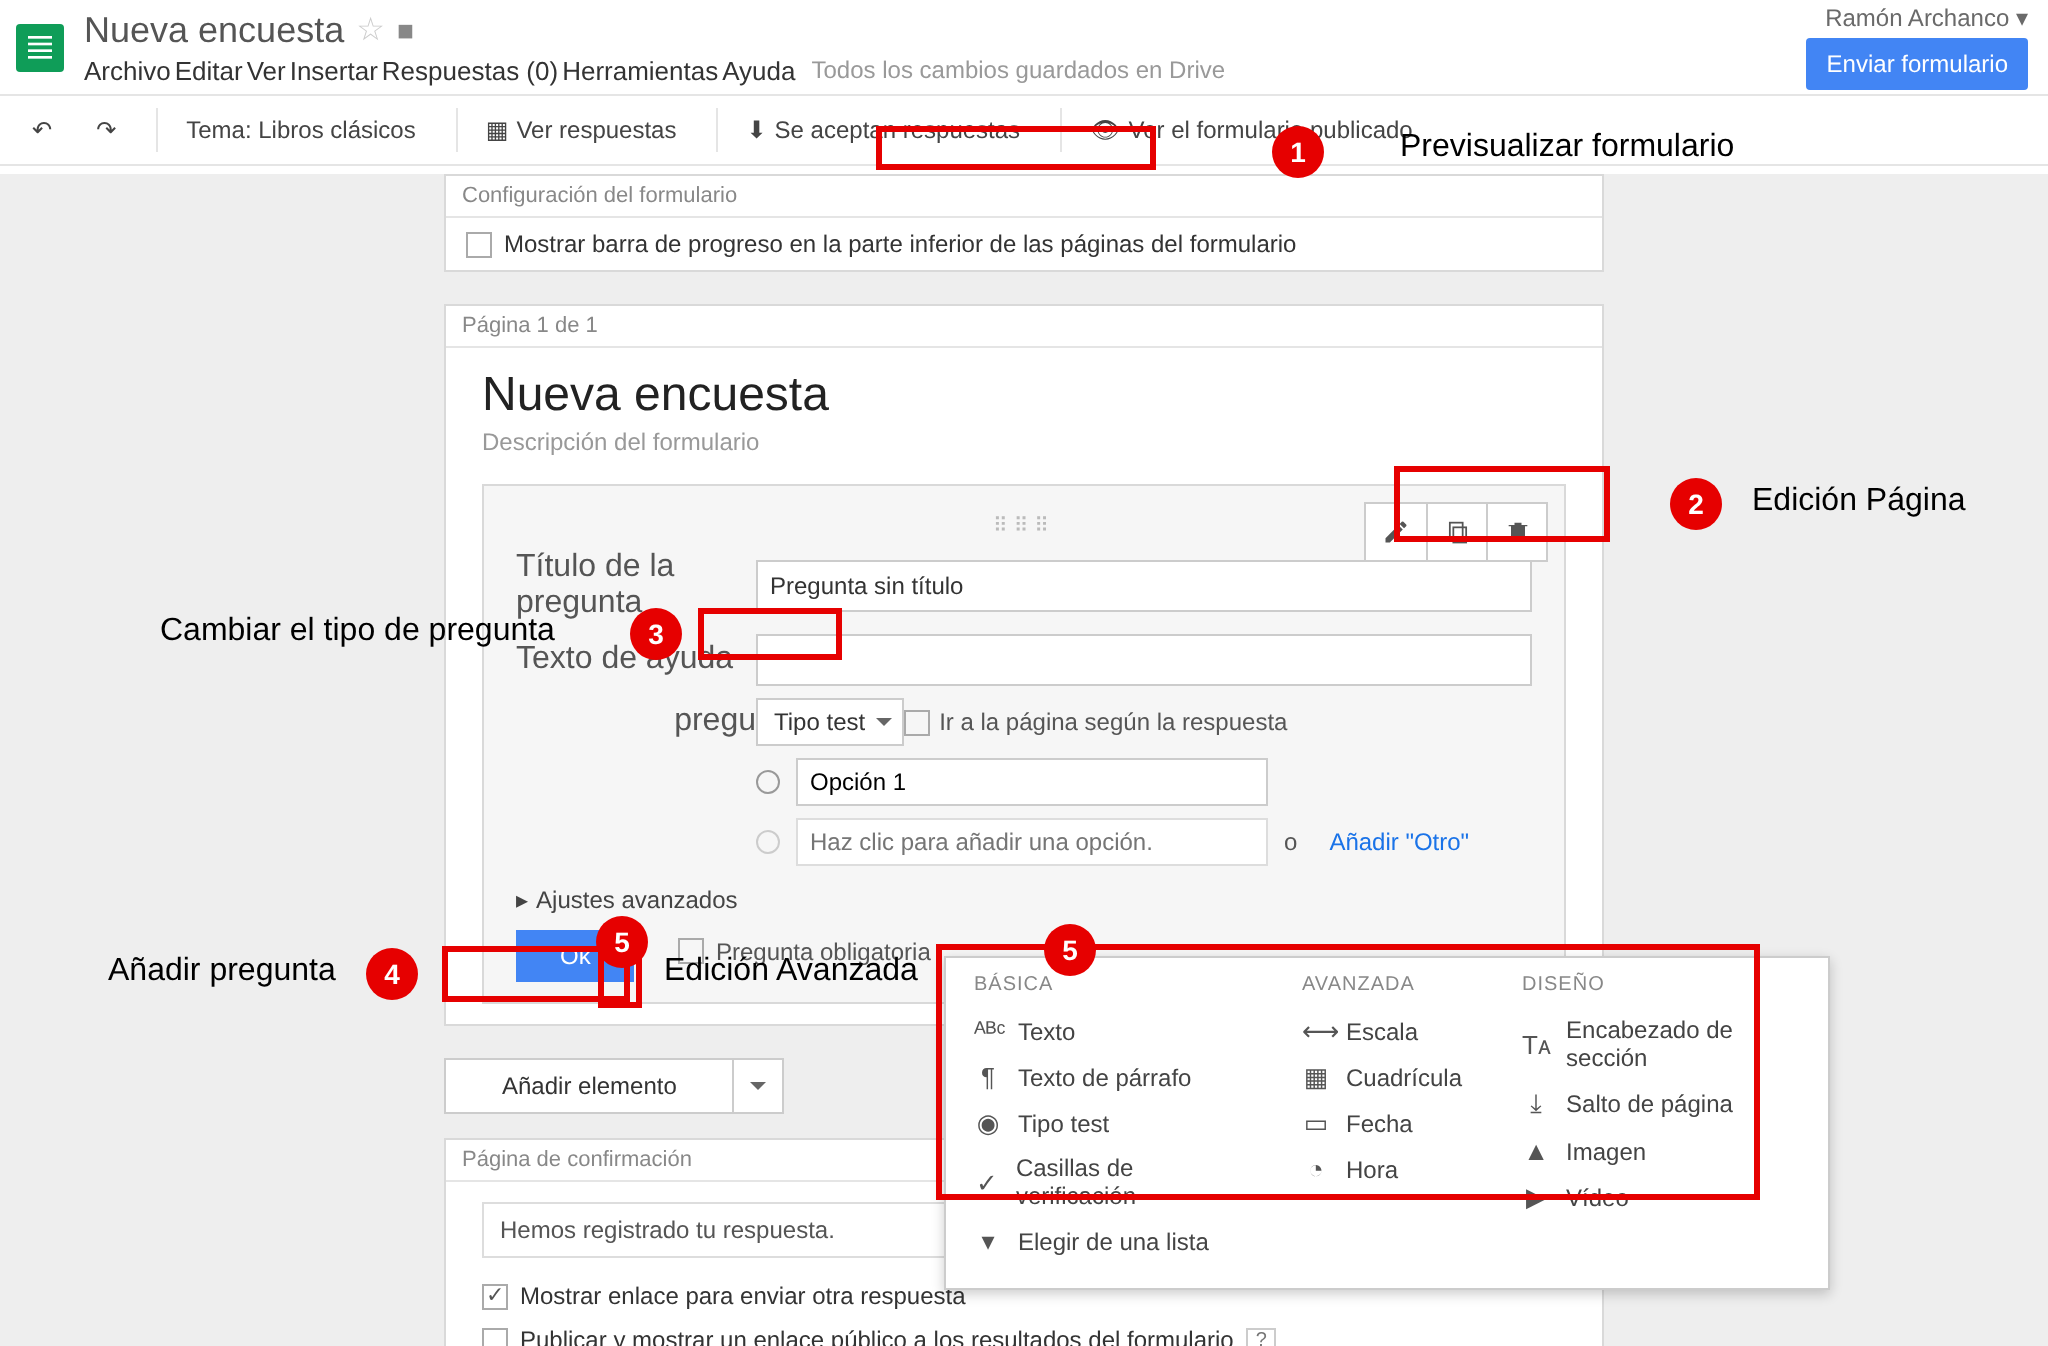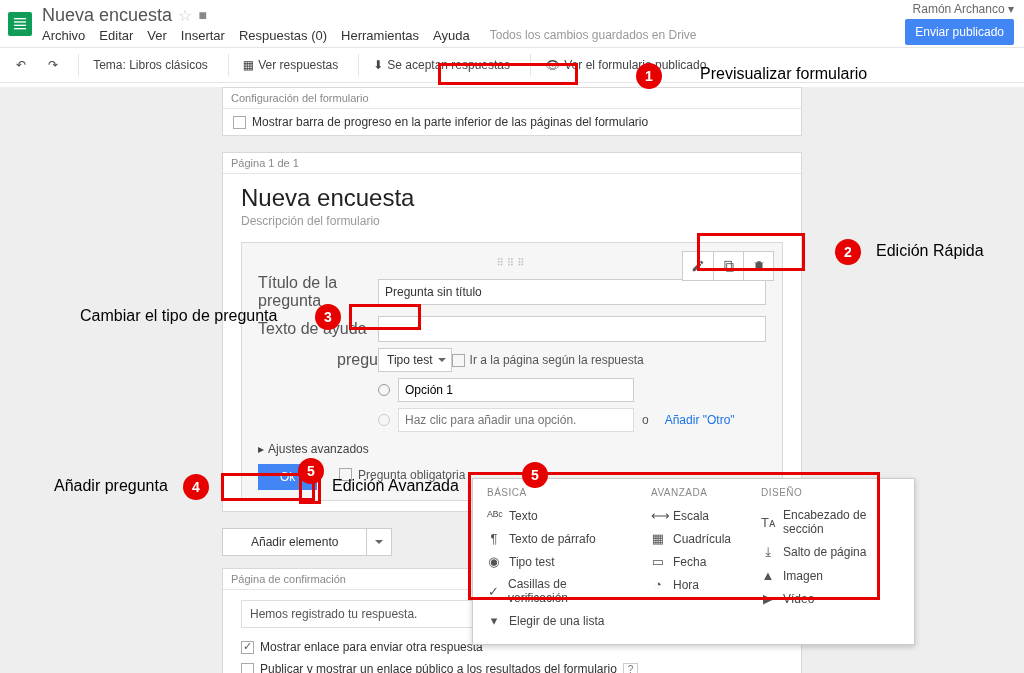--- a/index.html
+++ b/index.html
@@ -3,21 +3,21 @@
 <meta charset="utf-8">
 <style>
   * { box-sizing: border-box; margin: 0; padding: 0; }
   body { font-family: Arial, sans-serif; font-size: 13px; color: #333; background: #fff; width: 1024px; height: 673px; position: relative; overflow: hidden; }
   .header { display: flex; align-items: center; padding: 4px 8px; border-bottom: 1px solid #e5e5e5; background:#fff; position: relative; height: 48px;}
   .logo { width: 24px; height: 24px; background: #0f9d58; color: #fff; display:flex; align-items:center; justify-content:center; border-radius:2px; margin-right:10px;}
   .title-wrap { display:flex; flex-direction:column; }
   .doc-title { font-size:18px; color:#555; display:flex; align-items:center; gap:6px;}
   .star { color:#ccc; font-size:16px; }
   .folder { color:#888; font-size:14px; }
-  .menus { display:flex; gap:14px; font-size:13px; color:#333; margin-top:2px;}
+  .menus { display:flex; gap:2px; font-size:13px; color:#333; margin-top:2px;}
   .menus span { cursor:pointer; }
   .save-status { color:#999; font-size:12px; margin-left:6px;}
   .user-area { position:absolute; right:10px; top:2px; text-align:right; }
   .user-name { color:#6a6a6a; font-size:12px; }
   .send-btn { background:#4285f4; color:#fff; border:none; padding:6px 10px; font-size:12px; border-radius:2px; margin-top:3px; cursor:pointer;}
   .toolbar { display:flex; align-items:center; gap:6px; padding:6px 8px; border-bottom:1px solid #e5e5e5; background:#fff; font-size:12px; color:#444;}
   .tbtn { padding:4px 8px; display:flex; align-items:center; gap:4px; cursor:pointer;}
   .tbtn.sep { border-left:1px solid #e5e5e5; padding-left:14px; margin-left:6px;}
   .canvas { background:#eee; height:600px; padding:0; position:relative;}
   .panel { background:#fff; border:1px solid #d9d9d9; margin:0 auto 16px auto; width:580px;}
@@ -88,21 +88,21 @@
       <span>Ver</span>
       <span>Insertar</span>
       <span>Respuestas (0)</span>
       <span>Herramientas</span>
       <span>Ayuda</span>
       <span class="save-status">Todos los cambios guardados en Drive</span>
     </div>
   </div>
   <div class="user-area">
     <div class="user-name"><span>Ramón Archanco</span> ▾</div>
-    <button class="send-btn">Enviar publicado</button>
+    <button class="send-btn">Enviar formulario</button>
   </div>
 </div>
 
 <div class="toolbar">
   <div class="tbtn">↶</div>
   <div class="tbtn">↷</div>
   <div class="tbtn sep">Tema: Libros clásicos</div>
   <div class="tbtn sep">
     <span>▦</span>
     <span>Ver respuestas</span>
@@ -296,21 +296,21 @@
         </div>
     </div>
   </div>
 
   <div class="red-box" style="left:438px; top:-24px; width:140px; height:22px;"></div>
   <div class="red-badge" style="left:636px; top:-24px;">1</div>
   <div class="anno-label" style="left:700px; top:-22px;">Previsualizar formulario</div>
 
   <div class="red-box" style="left:697px; top:146px; width:108px; height:38px;"></div>
   <div class="red-badge" style="left:835px; top:152px;">2</div>
-  <div class="anno-label" style="left:876px; top:155px;">Edición Rápida</div>
+  <div class="anno-label" style="left:876px; top:155px;">Edición Página</div>
 
   <div class="red-box" style="left:349px; top:217px; width:72px; height:26px;"></div>
   <div class="red-badge" style="left:315px; top:217px;">3</div>
   <div class="anno-label" style="left:80px; top:220px;">Cambiar el tipo de pregunta</div>
 
   <div class="red-box" style="left:221px; top:386px; width:94px; height:28px;"></div>
   <div class="red-badge" style="left:183px; top:387px;">4</div>
   <div class="anno-label" style="left:54px; top:390px;">Añadir pregunta</div>
 
   <div class="red-box" style="left:299px; top:379px; width:22px; height:38px;"></div>

